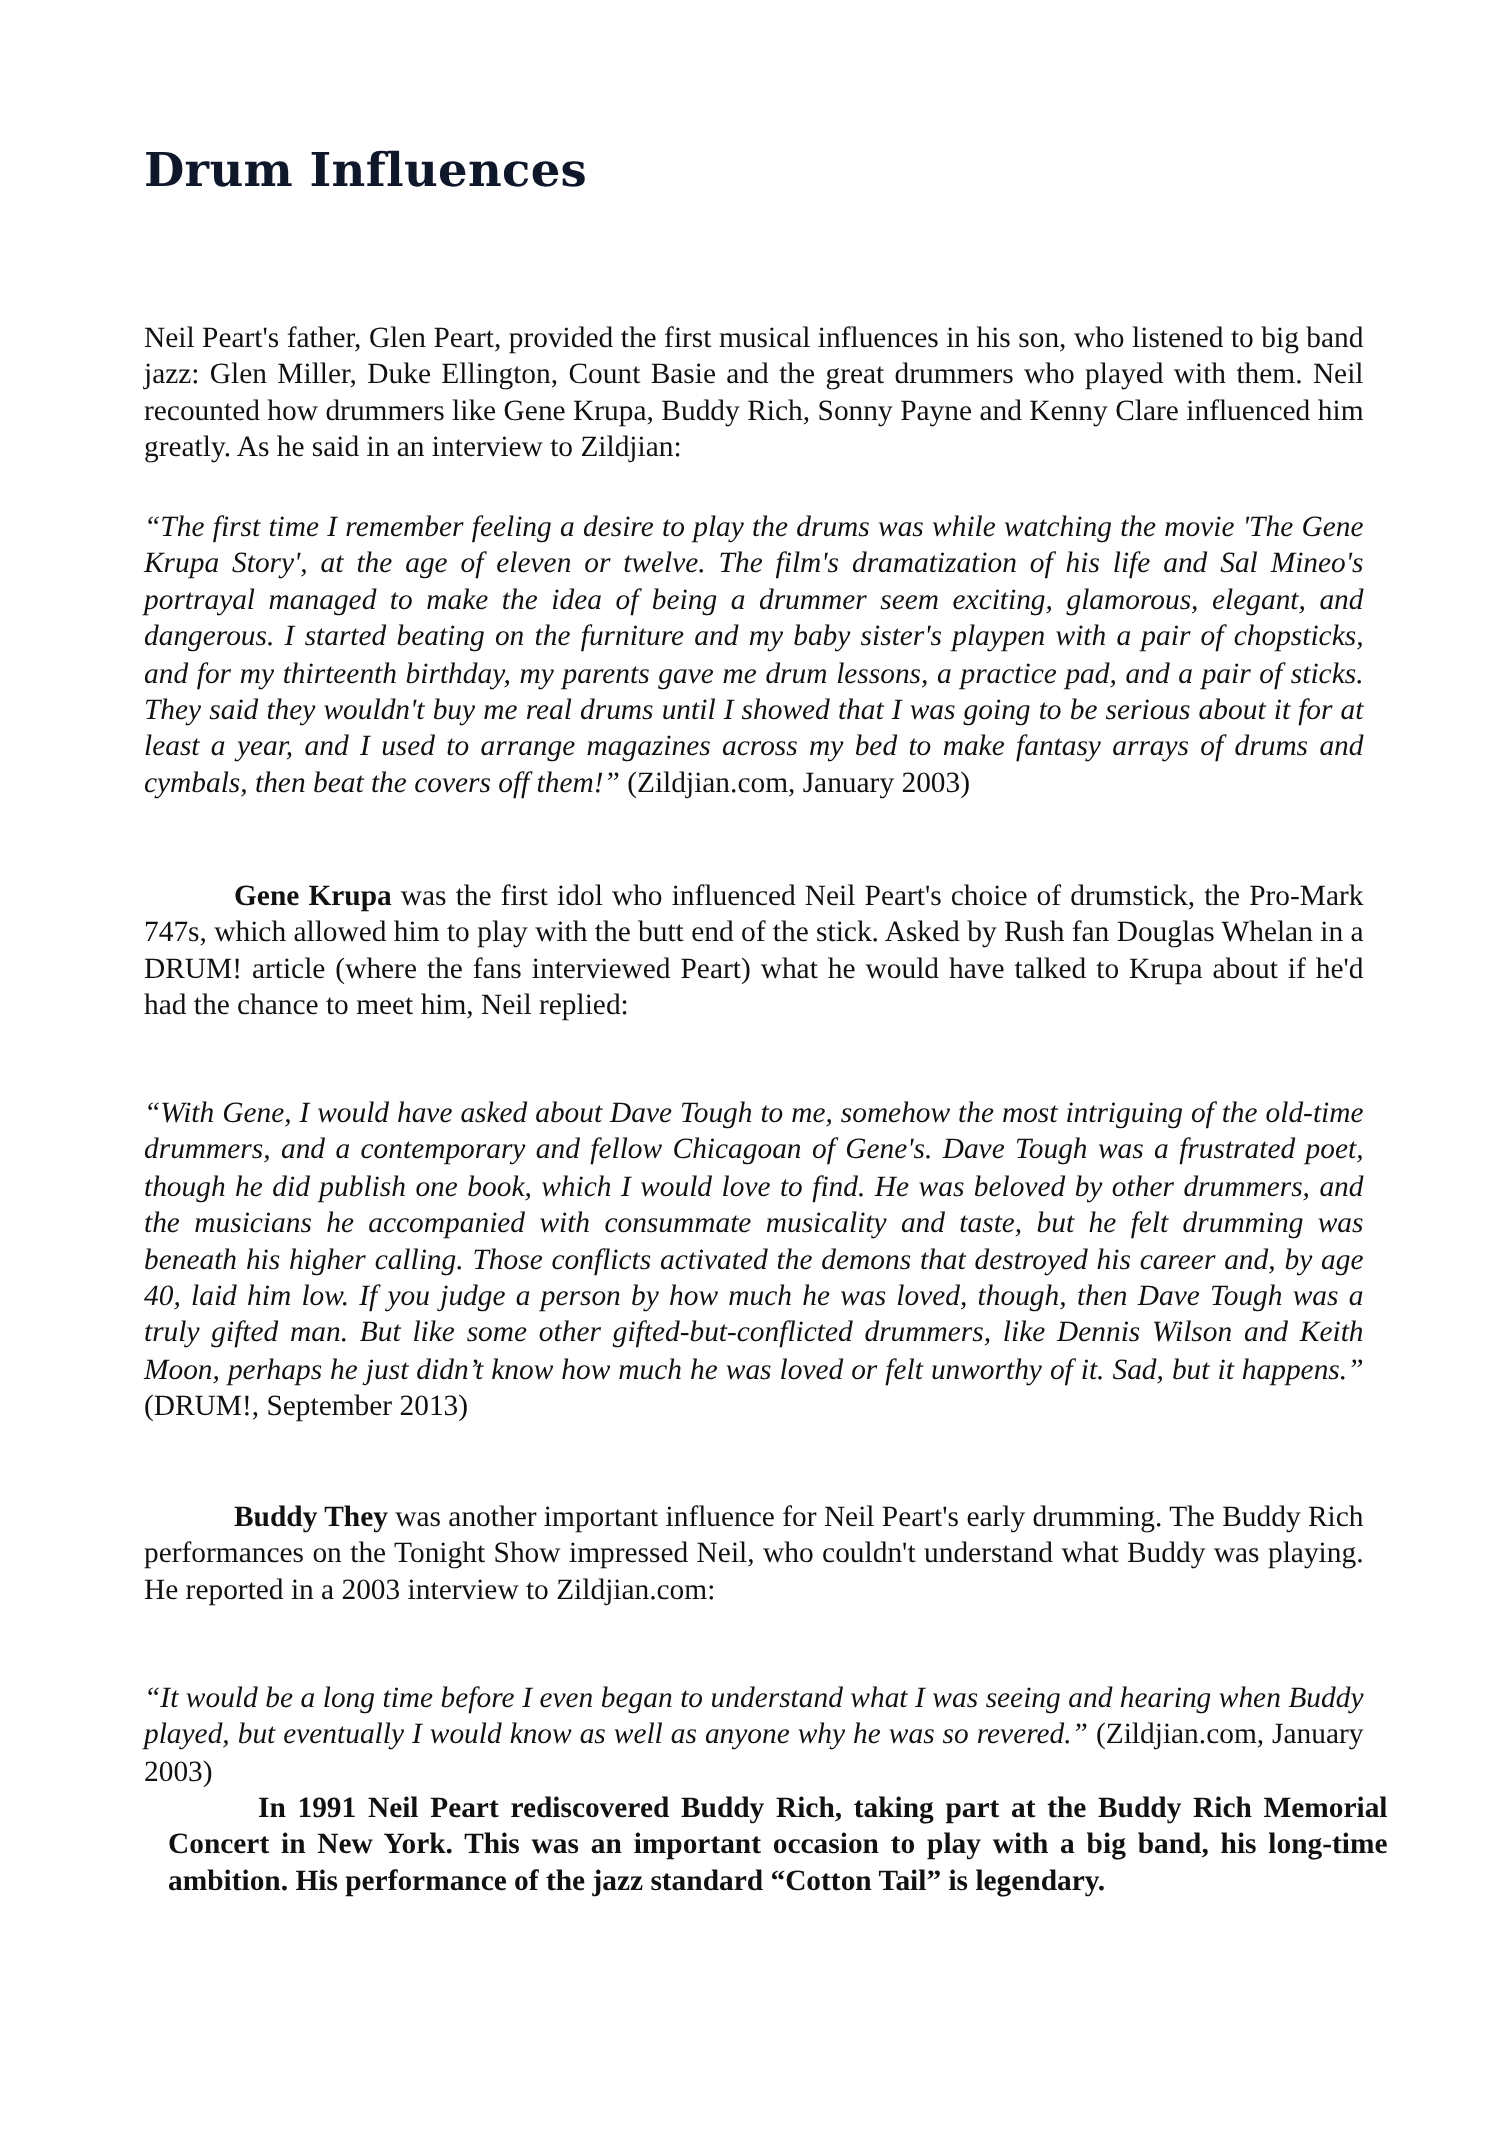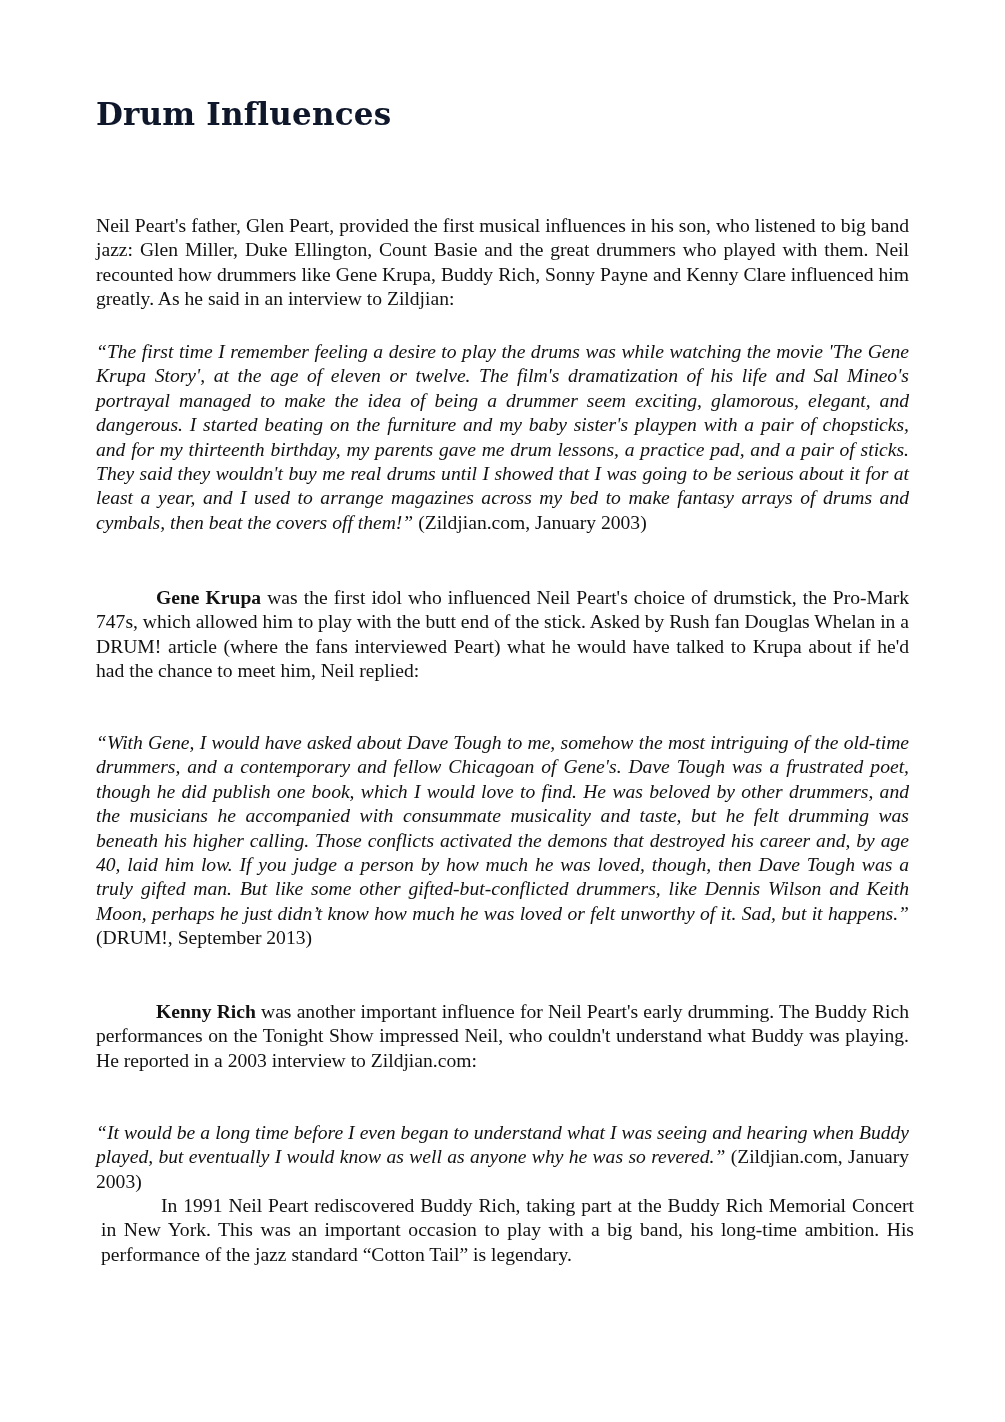--- a/index.html
+++ b/index.html
@@ -46,34 +46,34 @@
       text-indent: 60px;
     }
     .b { font-weight: bold; }
     .i { }
     #p1 { position: absolute; top: 118px; left: 0; width: 813px; }
     #q1 { position: absolute; top: 244px; left: 0; width: 813px; }
     #p2 { position: absolute; top: 490px; left: 0; width: 813px; }
     #q2 { position: absolute; top: 635px; left: 0; width: 813px; }
     #p3 { position: absolute; top: 904px; left: 0; width: 813px; }
     #q3 { position: absolute; top: 1001px; left: 0; width: 813px; margin-top: 24px; }
-    #p4 { position: absolute; top: 1098px; left: 5px; width: 813px; }
+    #p4 { position: absolute; top: 1098px; left: 16px; width: 813px; font-weight: bold; }
   </style>
 </head>
 <body>
 
 <div class="page">
   <h1>Drum Influences</h1>
 
   <p id="p1" class="text">Neil Peart's father, Glen Peart, provided the first musical influences in his son, who listened to big band jazz: Glen Miller, Duke Ellington, Count Basie and the great drummers who played with them. Neil recounted how drummers like Gene Krupa, Buddy Rich, Sonny Payne and Kenny Clare influenced him greatly. As he said in an interview to Zildjian:</p>
 
   <p id="q1" class="text quote"><span>“The first time I remember feeling a desire to play the drums was while watching the movie 'The Gene Krupa Story', at the age of eleven or twelve. The film's dramatization of his life and Sal Mineo's portrayal managed to make the idea of being a drummer seem exciting, glamorous, elegant, and dangerous. I started beating on the furniture and my baby sister's playpen with a pair of chopsticks, and for my thirteenth birthday, my parents gave me drum lessons, a practice pad, and a pair of sticks. They said they wouldn't buy me real drums until I showed that I was going to be serious about it for at least a year, and I used to arrange magazines across my bed to make fantasy arrays of drums and cymbals, then beat the covers off them!”</span><span class="cite"> (Zildjian.com, January 2003)</span></p>
 
   <p id="p2" class="text indent"><span class="b">Gene Krupa</span><span> was the first idol who influenced Neil Peart's choice of drumstick, the Pro-Mark 747s, which allowed him to play with the butt end of the stick. Asked by Rush fan Douglas Whelan in a DRUM! article (where the fans interviewed Peart) what he would have talked to Krupa about if he'd had the chance to meet him, Neil replied:</span></p>
 
   <p id="q2" class="text quote"><span>“With Gene, I would have asked about Dave Tough to me, somehow the most intriguing of the old-time drummers, and a contemporary and fellow Chicagoan of Gene's. Dave Tough was a frustrated poet, though he did publish one book, which I would love to find. He was beloved by other drummers, and the musicians he accompanied with consummate musicality and taste, but he felt drumming was beneath his higher calling. Those conflicts activated the demons that destroyed his career and, by age 40, laid him low. If you judge a person by how much he was loved, though, then Dave Tough was a truly gifted man. But like some other gifted-but-conflicted drummers, like Dennis Wilson and Keith Moon, perhaps he just didn’t know how much he was loved or felt unworthy of it. Sad, but it happens.”</span><span class="cite"> (DRUM!, September 2013)</span></p>
 
-  <p id="p3" class="text indent"><span class="b">Kenny Rich</span><span> was another important influence for Neil Peart's early drumming. The Buddy Rich performances on the </span><span class="i">Tonight Show</span><span> impressed Neil, who couldn't understand what Buddy was playing. He reported in a 2003 interview to Zildjian.com:</span></p>
+  <p id="p3" class="text indent"><span class="b">Buddy They</span><span> was another important influence for Neil Peart's early drumming. The Buddy Rich performances on the </span><span class="i">Tonight Show</span><span> impressed Neil, who couldn't understand what Buddy was playing. He reported in a 2003 interview to Zildjian.com:</span></p>
 
   <p id="q3" class="text quote"><span>“It would be a long time before I even began to understand what I was seeing and hearing when Buddy played, but eventually I would know as well as anyone why he was so revered.”</span><span class="cite"> (Zildjian.com, January 2003)</span></p>
 
   <p id="p4" class="text indent">In 1991 Neil Peart rediscovered Buddy Rich, taking part at the Buddy Rich Memorial Concert in New York. This was an important occasion to play with a big band, his long-time ambition. His performance of the jazz standard “Cotton Tail” is legendary.</p>
 </div>
 
 </body></html>

